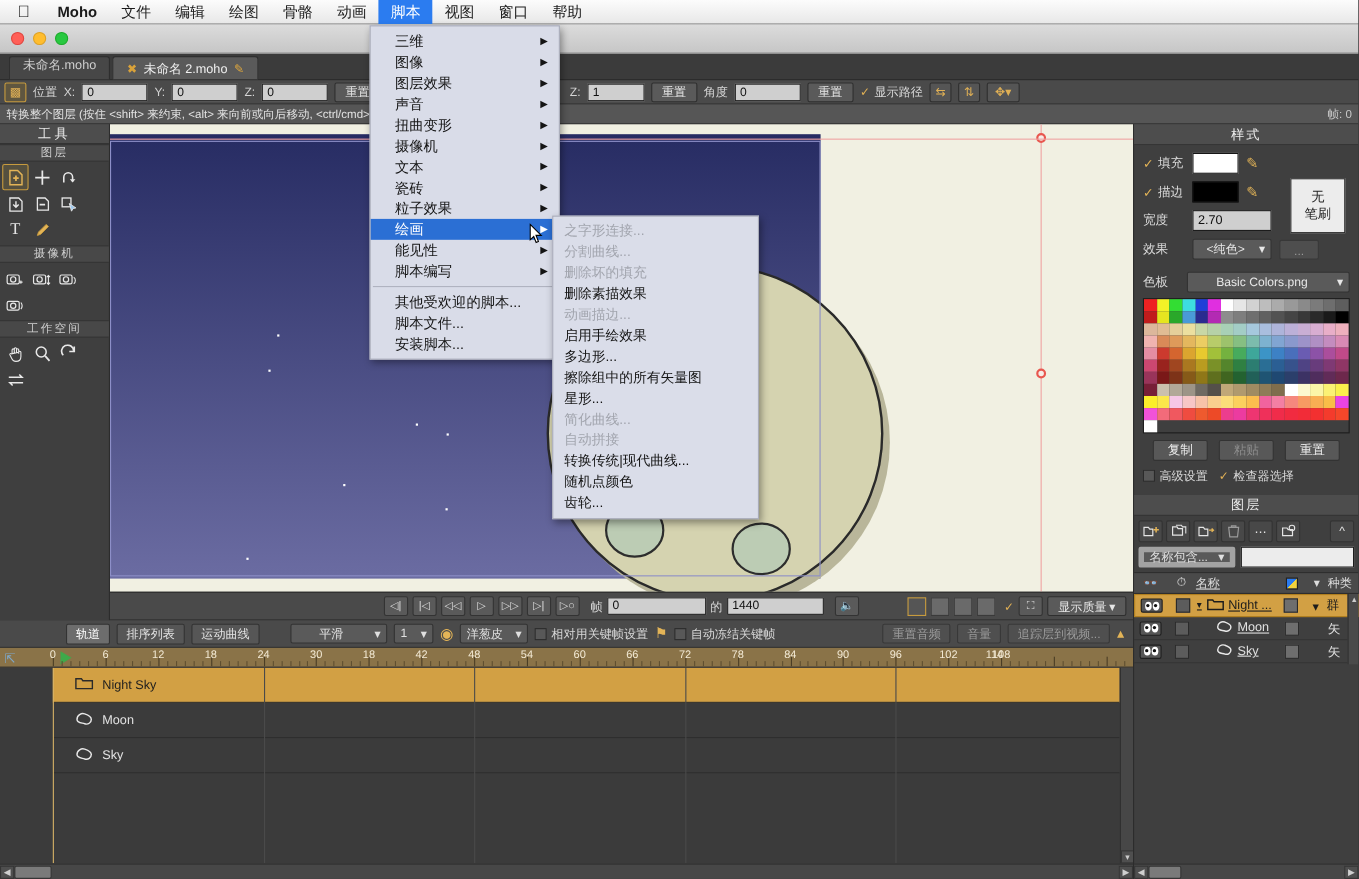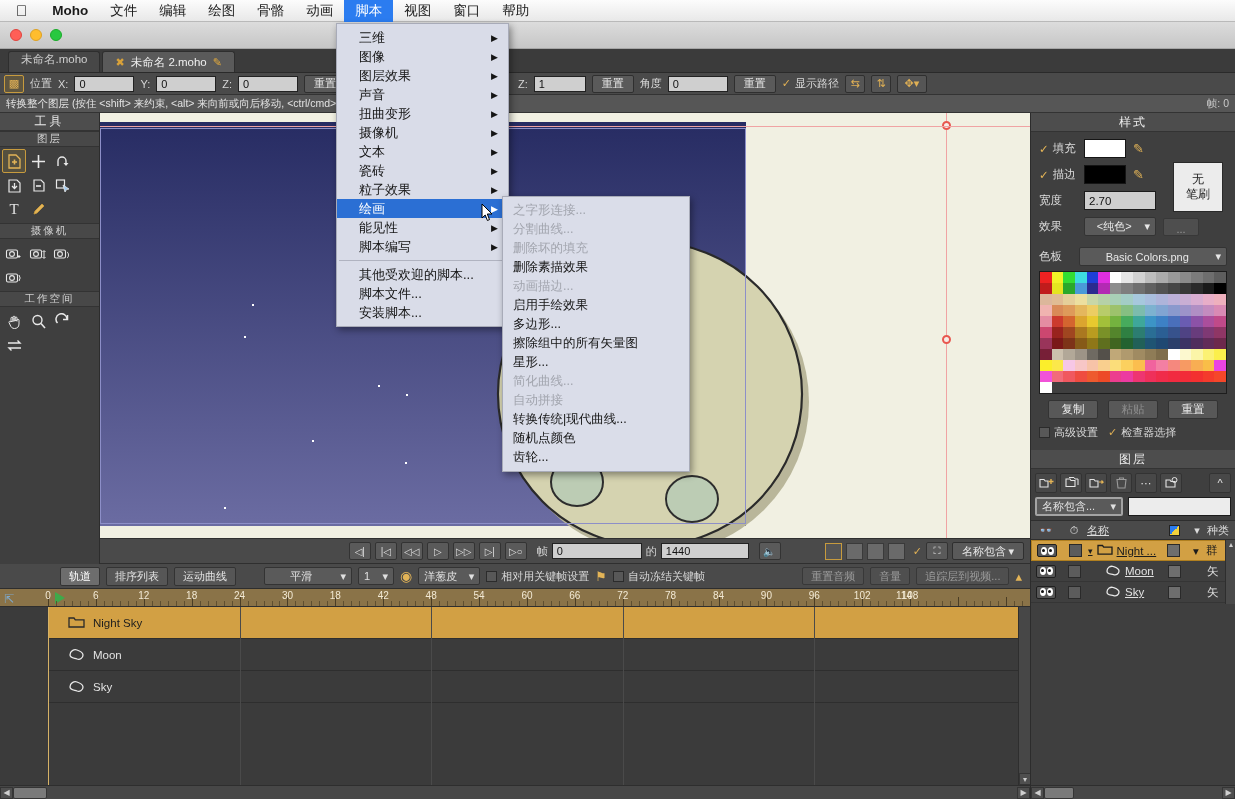--- a/index.html
+++ b/index.html
@@ -230,21 +230,21 @@
   .sBtn{ width:50px;height:19px;background:#585858;border:1px solid #333;border-radius:2px;
          color:#ececec;font-size:11.5px;display:flex;align-items:center;justify-content:center; }
   .sBtn.dim{ color:#8d8d8d; }
   .chkRow{ display:flex; gap:10px; padding:2px 8px 6px; font-size:11px; align-items:center;}
 
   .layersHdr{ margin-top:4px; }
   .lToolbar{ display:flex; align-items:center; gap:3px; padding:4px 4px; }
   .lBtn{ width:22px;height:20px;background:#484848;border:1px solid #333;border-radius:2px;
          display:flex;align-items:center;justify-content:center;color:#e4e4e4;font-size:11px;}
   .filterRow{ display:flex; gap:5px; padding:0 4px 4px; }
-  .filtSel{ flex:0 0 88px;height:19px;background:#5a5a5a;border:2px solid #a3a3a3;border-radius:2px;
+  .filtSel{ flex:0 0 88px;height:19px;background:#5a5a5a;border:5px solid #a3a3a3;border-radius:2px;
             color:#e0e0e0;font-size:11px;display:flex;align-items:center;justify-content:space-between;padding:0 5px; }
   .filtInp{ flex:1;height:19px;background:#ececec;border:1px solid #1c1c1c; }
   .lHead{ display:flex;align-items:center;height:20px;background:#4a4a4a;
           border-top:1px solid #2e2e2e;border-bottom:1px solid #2e2e2e;font-size:11px;color:#dcdcdc; }
   .lRow{ display:flex;align-items:center;height:21px;font-size:11.5px;color:#e0e0e0;
          border-bottom:1px solid #353535; }
   .lRow.sel{ background:#d2a044; color:#1c1c1c; border:1px solid #b07f1f;}
   .cEye{ width:30px;display:flex;justify-content:center; }
   .cLock{ width:26px;display:flex;justify-content:center; }
   .cName{ flex:1;display:flex;align-items:center;gap:4px;overflow:hidden;white-space:nowrap;text-decoration:underline; }
@@ -493,21 +493,21 @@
     <span style="width:36px"></span>
     <div class="vwbtn sel"></div>
     <div class="vwbtn"></div>
     <div class="vwbtn"></div>
     <div class="vwbtn"></div>
     <span class="chk" style="margin-left:4px">
         <span class="mk">✓</span>
       </span>
     <div class="pbtn">⛶</div>
     <div class="obutton" style="width:72px;justify-content:space-between">
-      <span>名称包含</span>
+      <span>显示质量</span>
       <span>▾</span>
     </div>
   </div>
 
   <div class="tlpanel">
     <div class="tlToolbar">
       <span style="width:50px"></span>
       <div class="tlTab sel">轨道</div>
       <div class="tlTab">排序列表</div>
       <div class="tlTab">运动曲线</div>

